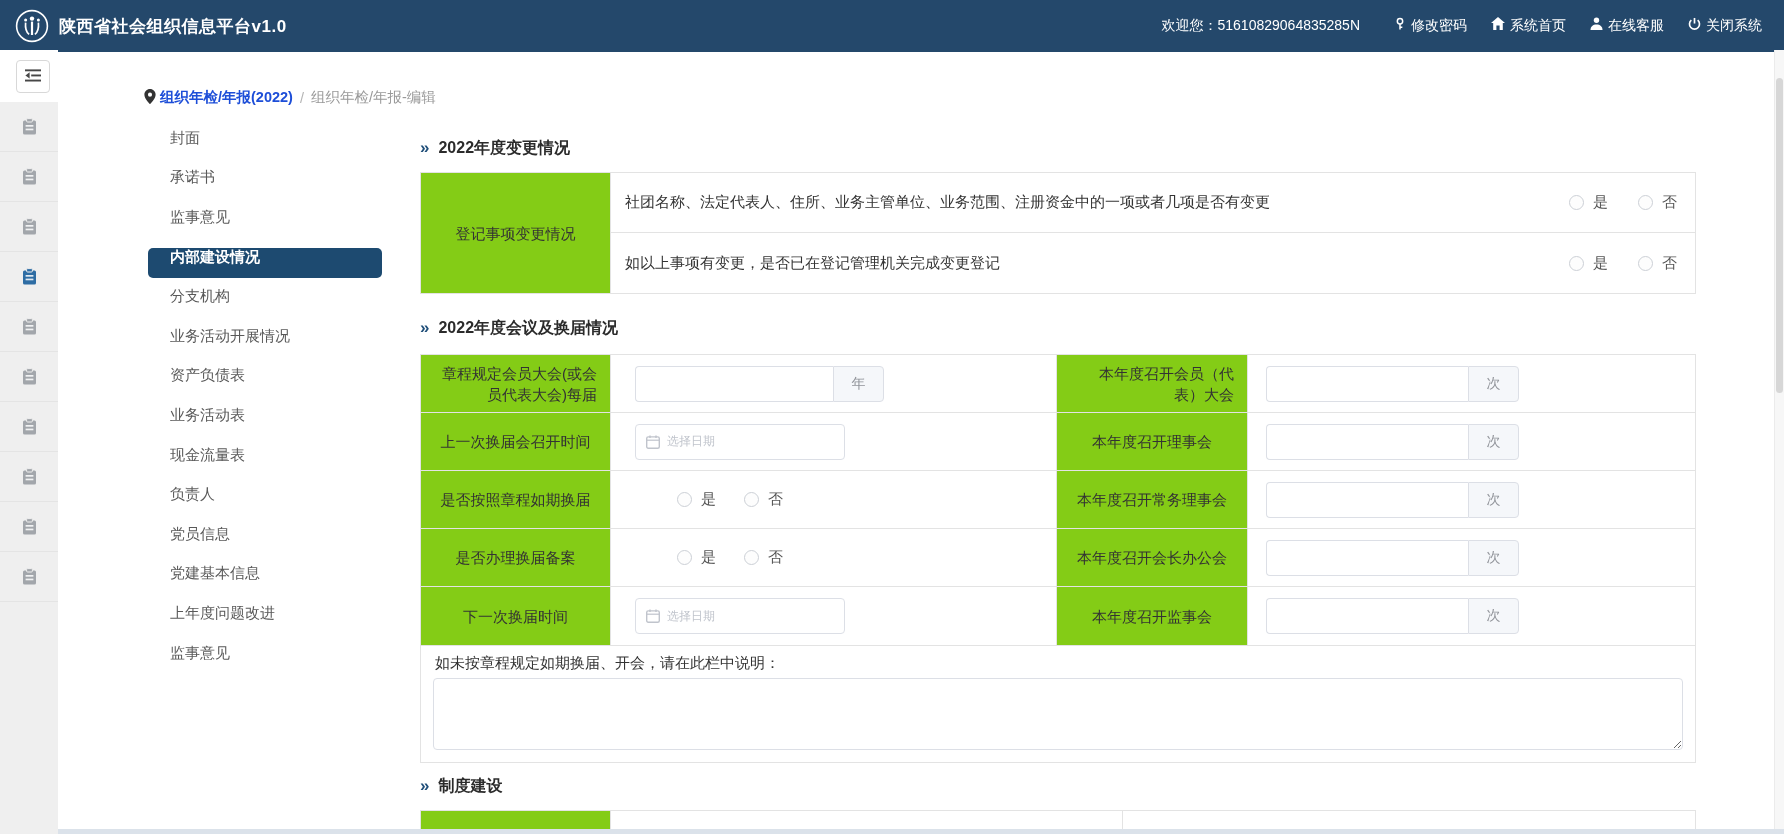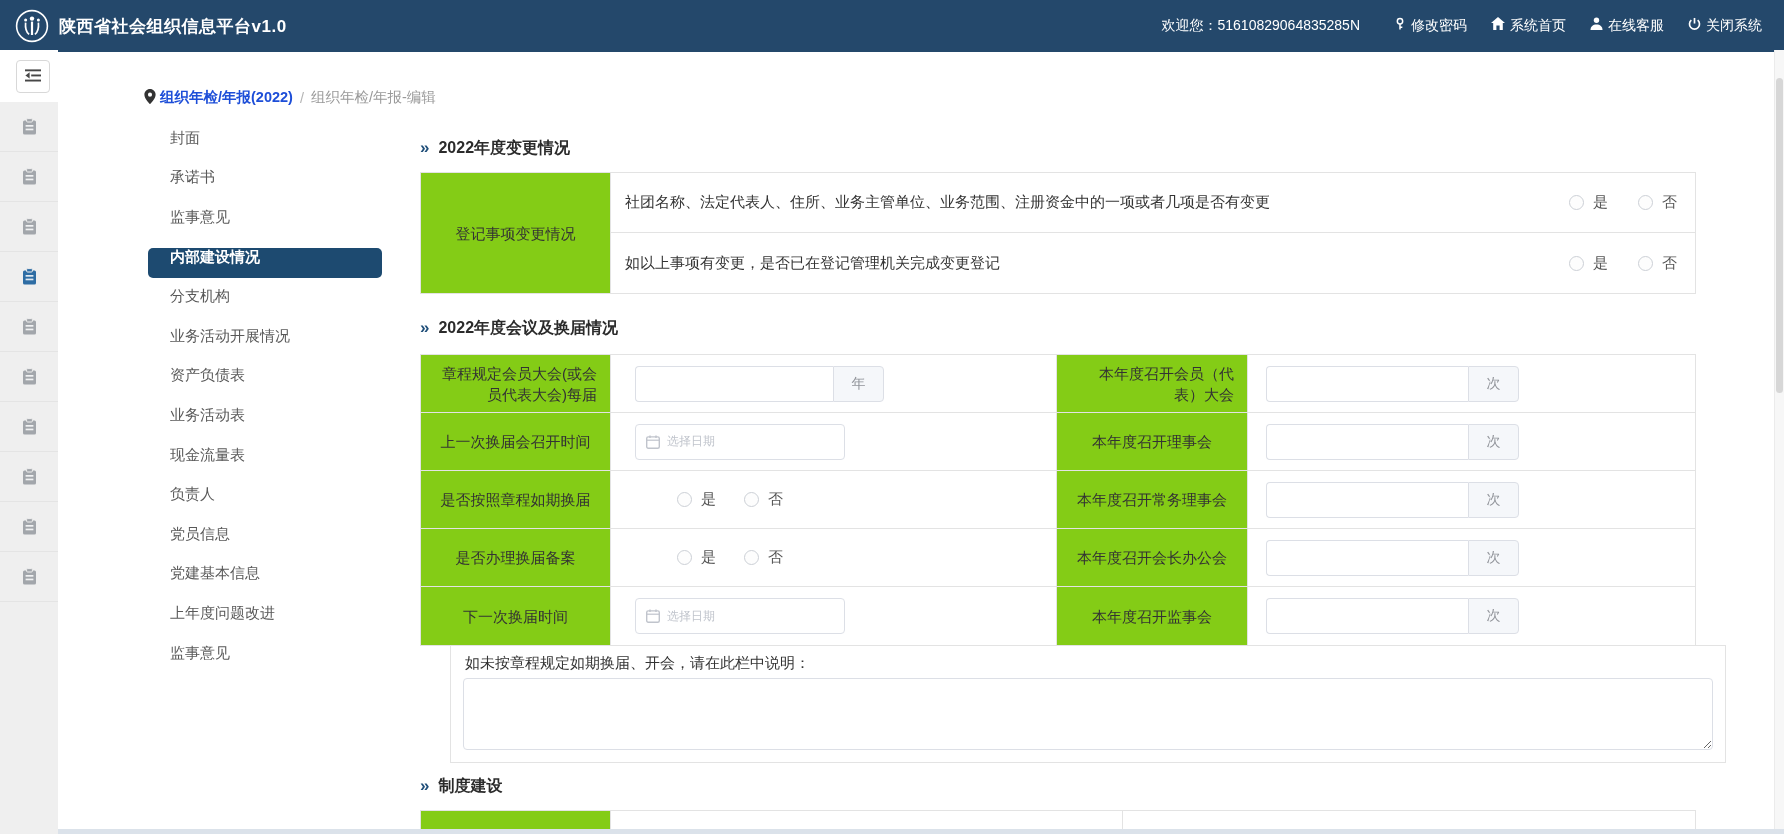--- a/index.html
+++ b/index.html
@@ -75,21 +75,21 @@
   .igaddon{width:51px;background:#f5f7fa;border:1px solid #dcdfe6;border-radius:0 4px 4px 0;
            box-sizing:border-box;display:flex;align-items:center;justify-content:center;
            color:#909399;font-size:14px;}
   .dinput{width:210px;height:36px;border:1px solid #dcdfe6;border-radius:4px;background:#fff;
           box-sizing:border-box;display:flex;align-items:center;padding-left:10px;gap:7px;cursor:text;}
   .dinput .ph{color:#c0c4cc;font-size:12px;}
   .calic{color:#c0c4cc;display:flex;}
 
   
   .noteblock{position:absolute;left:0;top:645px;width:1276px;height:118px;box-sizing:border-box;
-             border:1px solid #e3e3e3;background:#fff;margin-left:30px;}
+             border:1px solid #e3e3e3;background:#fff;}
   .notelabel{position:absolute;left:14px;top:8px;font-size:15px;color:#333;}
   .noteta{position:absolute;left:12px;right:12px;top:32px;height:72px;box-sizing:border-box;
           border:1px solid #dcdfe6;border-radius:4px;resize:both;font-family:inherit;
           font-size:14px;padding:6px 8px;color:#333;outline:none;}
 
   
   .tbl3{top:810px;width:1276px;grid-template-columns:190px 512px 1fr;grid-auto-rows:42px;}
 
   
   .vscroll{position:absolute;right:0;top:50px;bottom:5px;width:9px;background:#f7f7f7;

